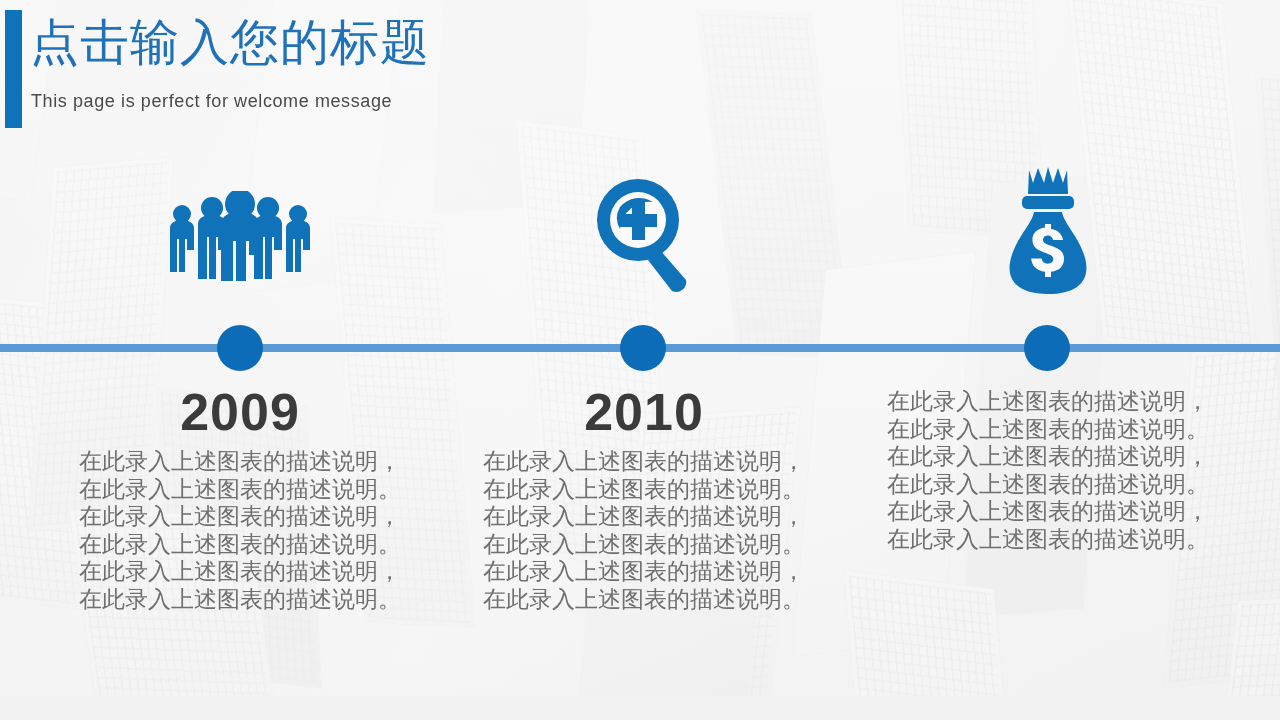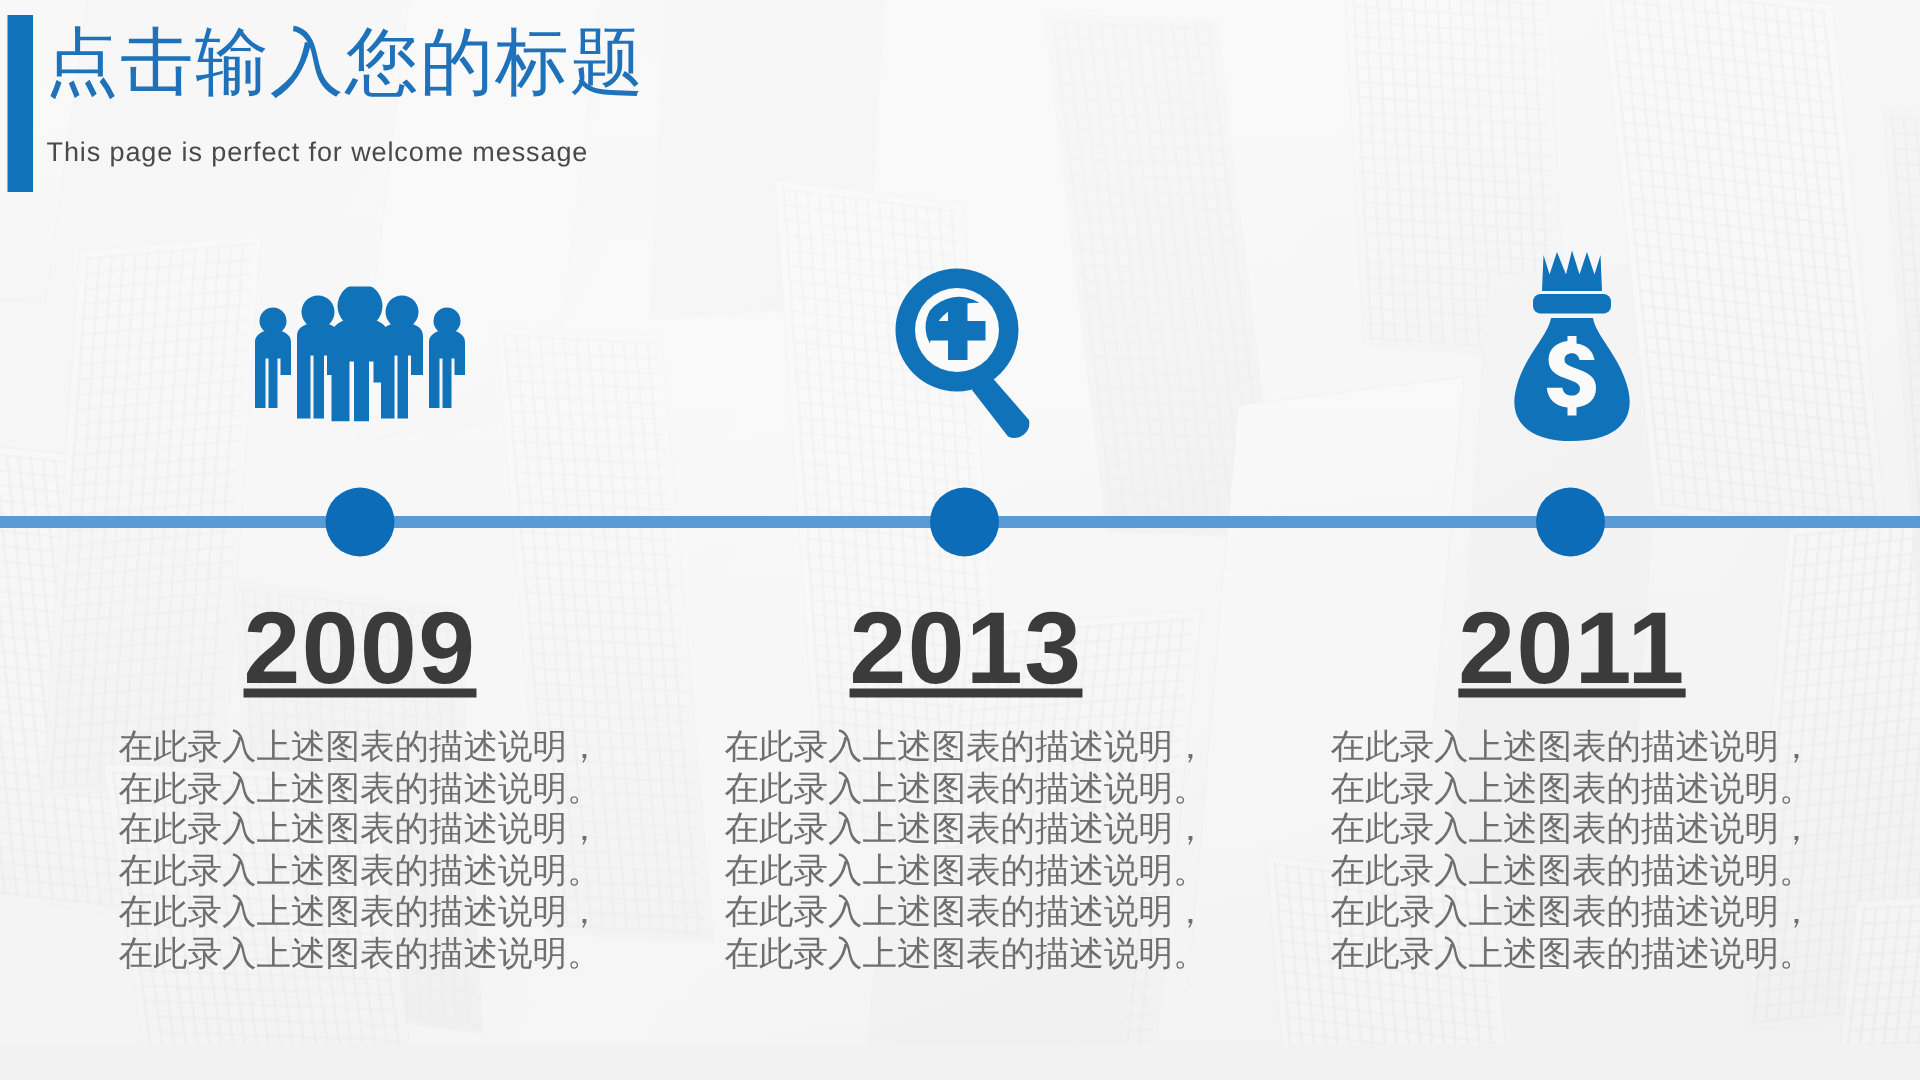--- a/index.html
+++ b/index.html
@@ -128,27 +128,26 @@
   }
 
   
   .col {
     position: absolute;
     top: 380px;
     width: 420px;
     text-align: center;
   }
   .year {
-    font-size: 68px;
+    font-size: 52px;
     font-weight: bold;
     color: #3b3b3b;
     letter-spacing: 1px;
     line-height: 1.08;
-    margin: 16px;
-    text-decoration: underline;
+    margin: 4px;
   }
   .desc {
     margin: 8px 0 0 0;
     font-size: 23px;
     line-height: 27.5px;
     color: #6f6f6f;
     font-family: "DejaVu Sans", "Liberation Sans", sans-serif;
   }
   .desc div {
     white-space: nowrap;
@@ -264,33 +263,32 @@
       <div>在此录入上述图表的描述说明，</div>
       <div>在此录入上述图表的描述说明。</div>
       <div>在此录入上述图表的描述说明，</div>
       <div>在此录入上述图表的描述说明。</div>
       <div>在此录入上述图表的描述说明，</div>
       <div>在此录入上述图表的描述说明。</div>
     </div>
   </div>
 
   <div class="col" style="left:434px;">
-    <div class="year">2013</div>
+    <div class="year">2010</div>
     <div class="desc">
       <div>在此录入上述图表的描述说明，</div>
       <div>在此录入上述图表的描述说明。</div>
       <div>在此录入上述图表的描述说明，</div>
       <div>在此录入上述图表的描述说明。</div>
       <div>在此录入上述图表的描述说明，</div>
       <div>在此录入上述图表的描述说明。</div>
     </div>
   </div>
 
   <div class="col" style="left:838px;">
-    <div class="year">2011</div>
     <div class="desc">
       <div>在此录入上述图表的描述说明，</div>
       <div>在此录入上述图表的描述说明。</div>
       <div>在此录入上述图表的描述说明，</div>
       <div>在此录入上述图表的描述说明。</div>
       <div>在此录入上述图表的描述说明，</div>
       <div>在此录入上述图表的描述说明。</div>
     </div>
   </div>
 

